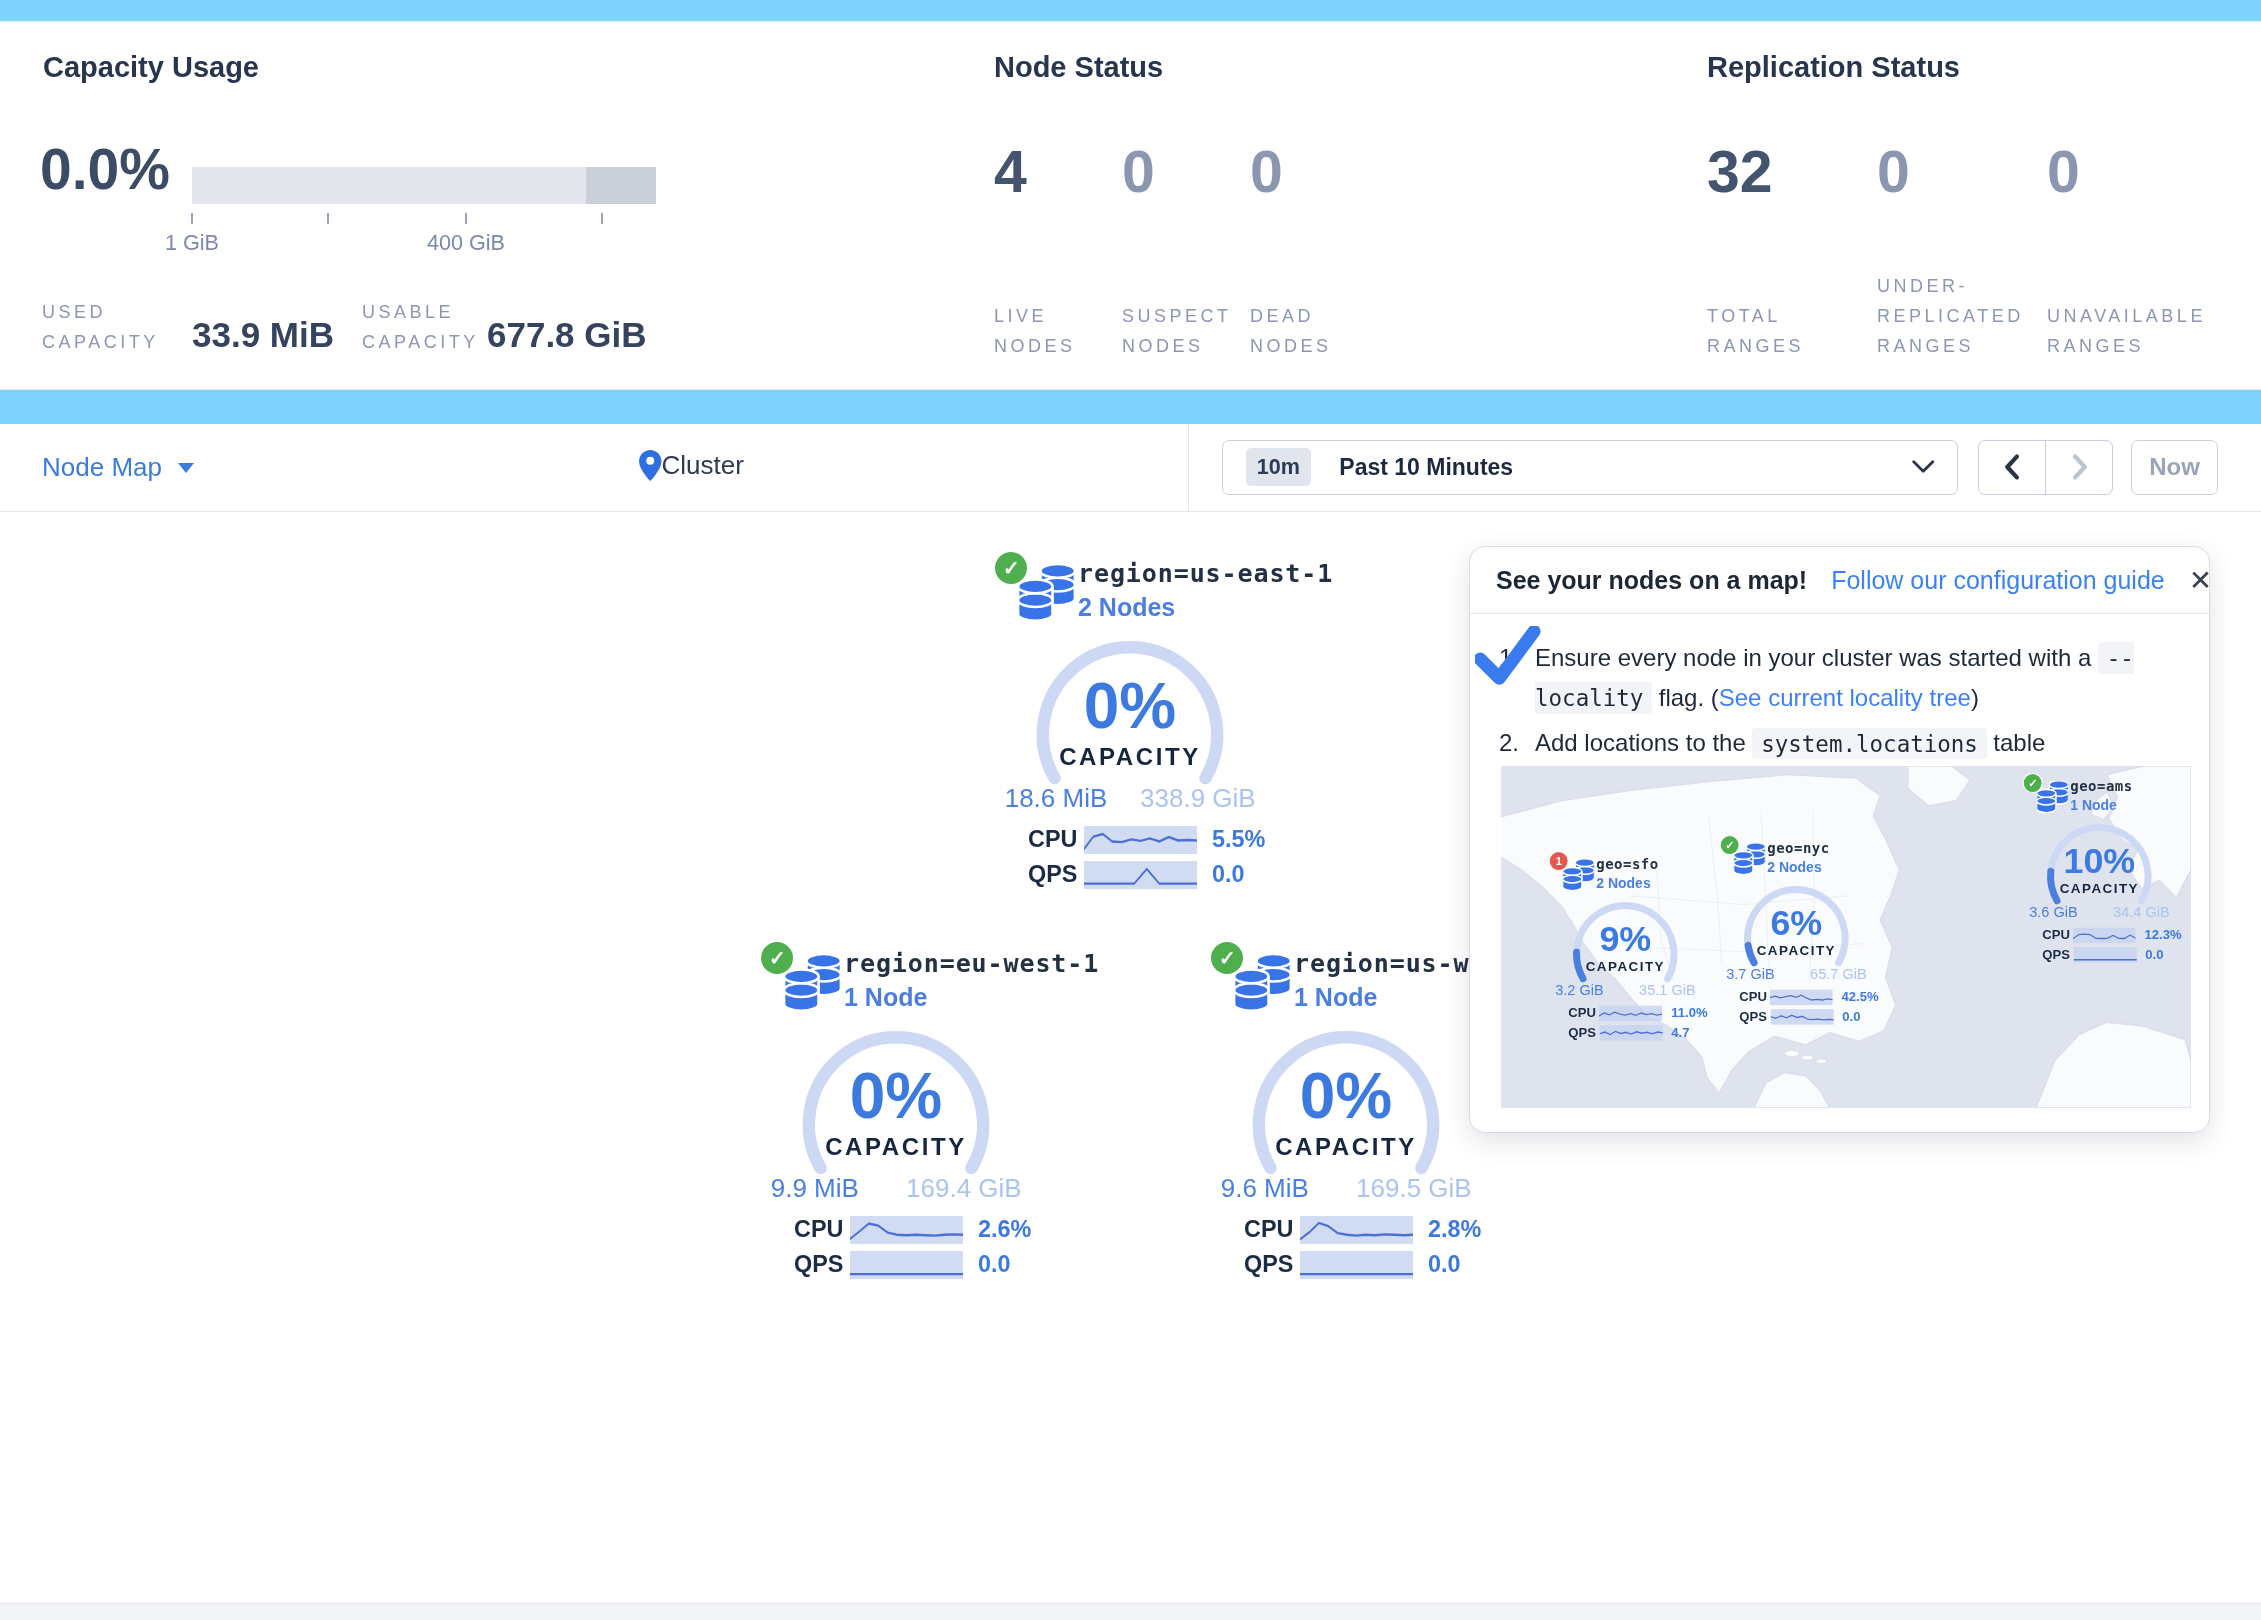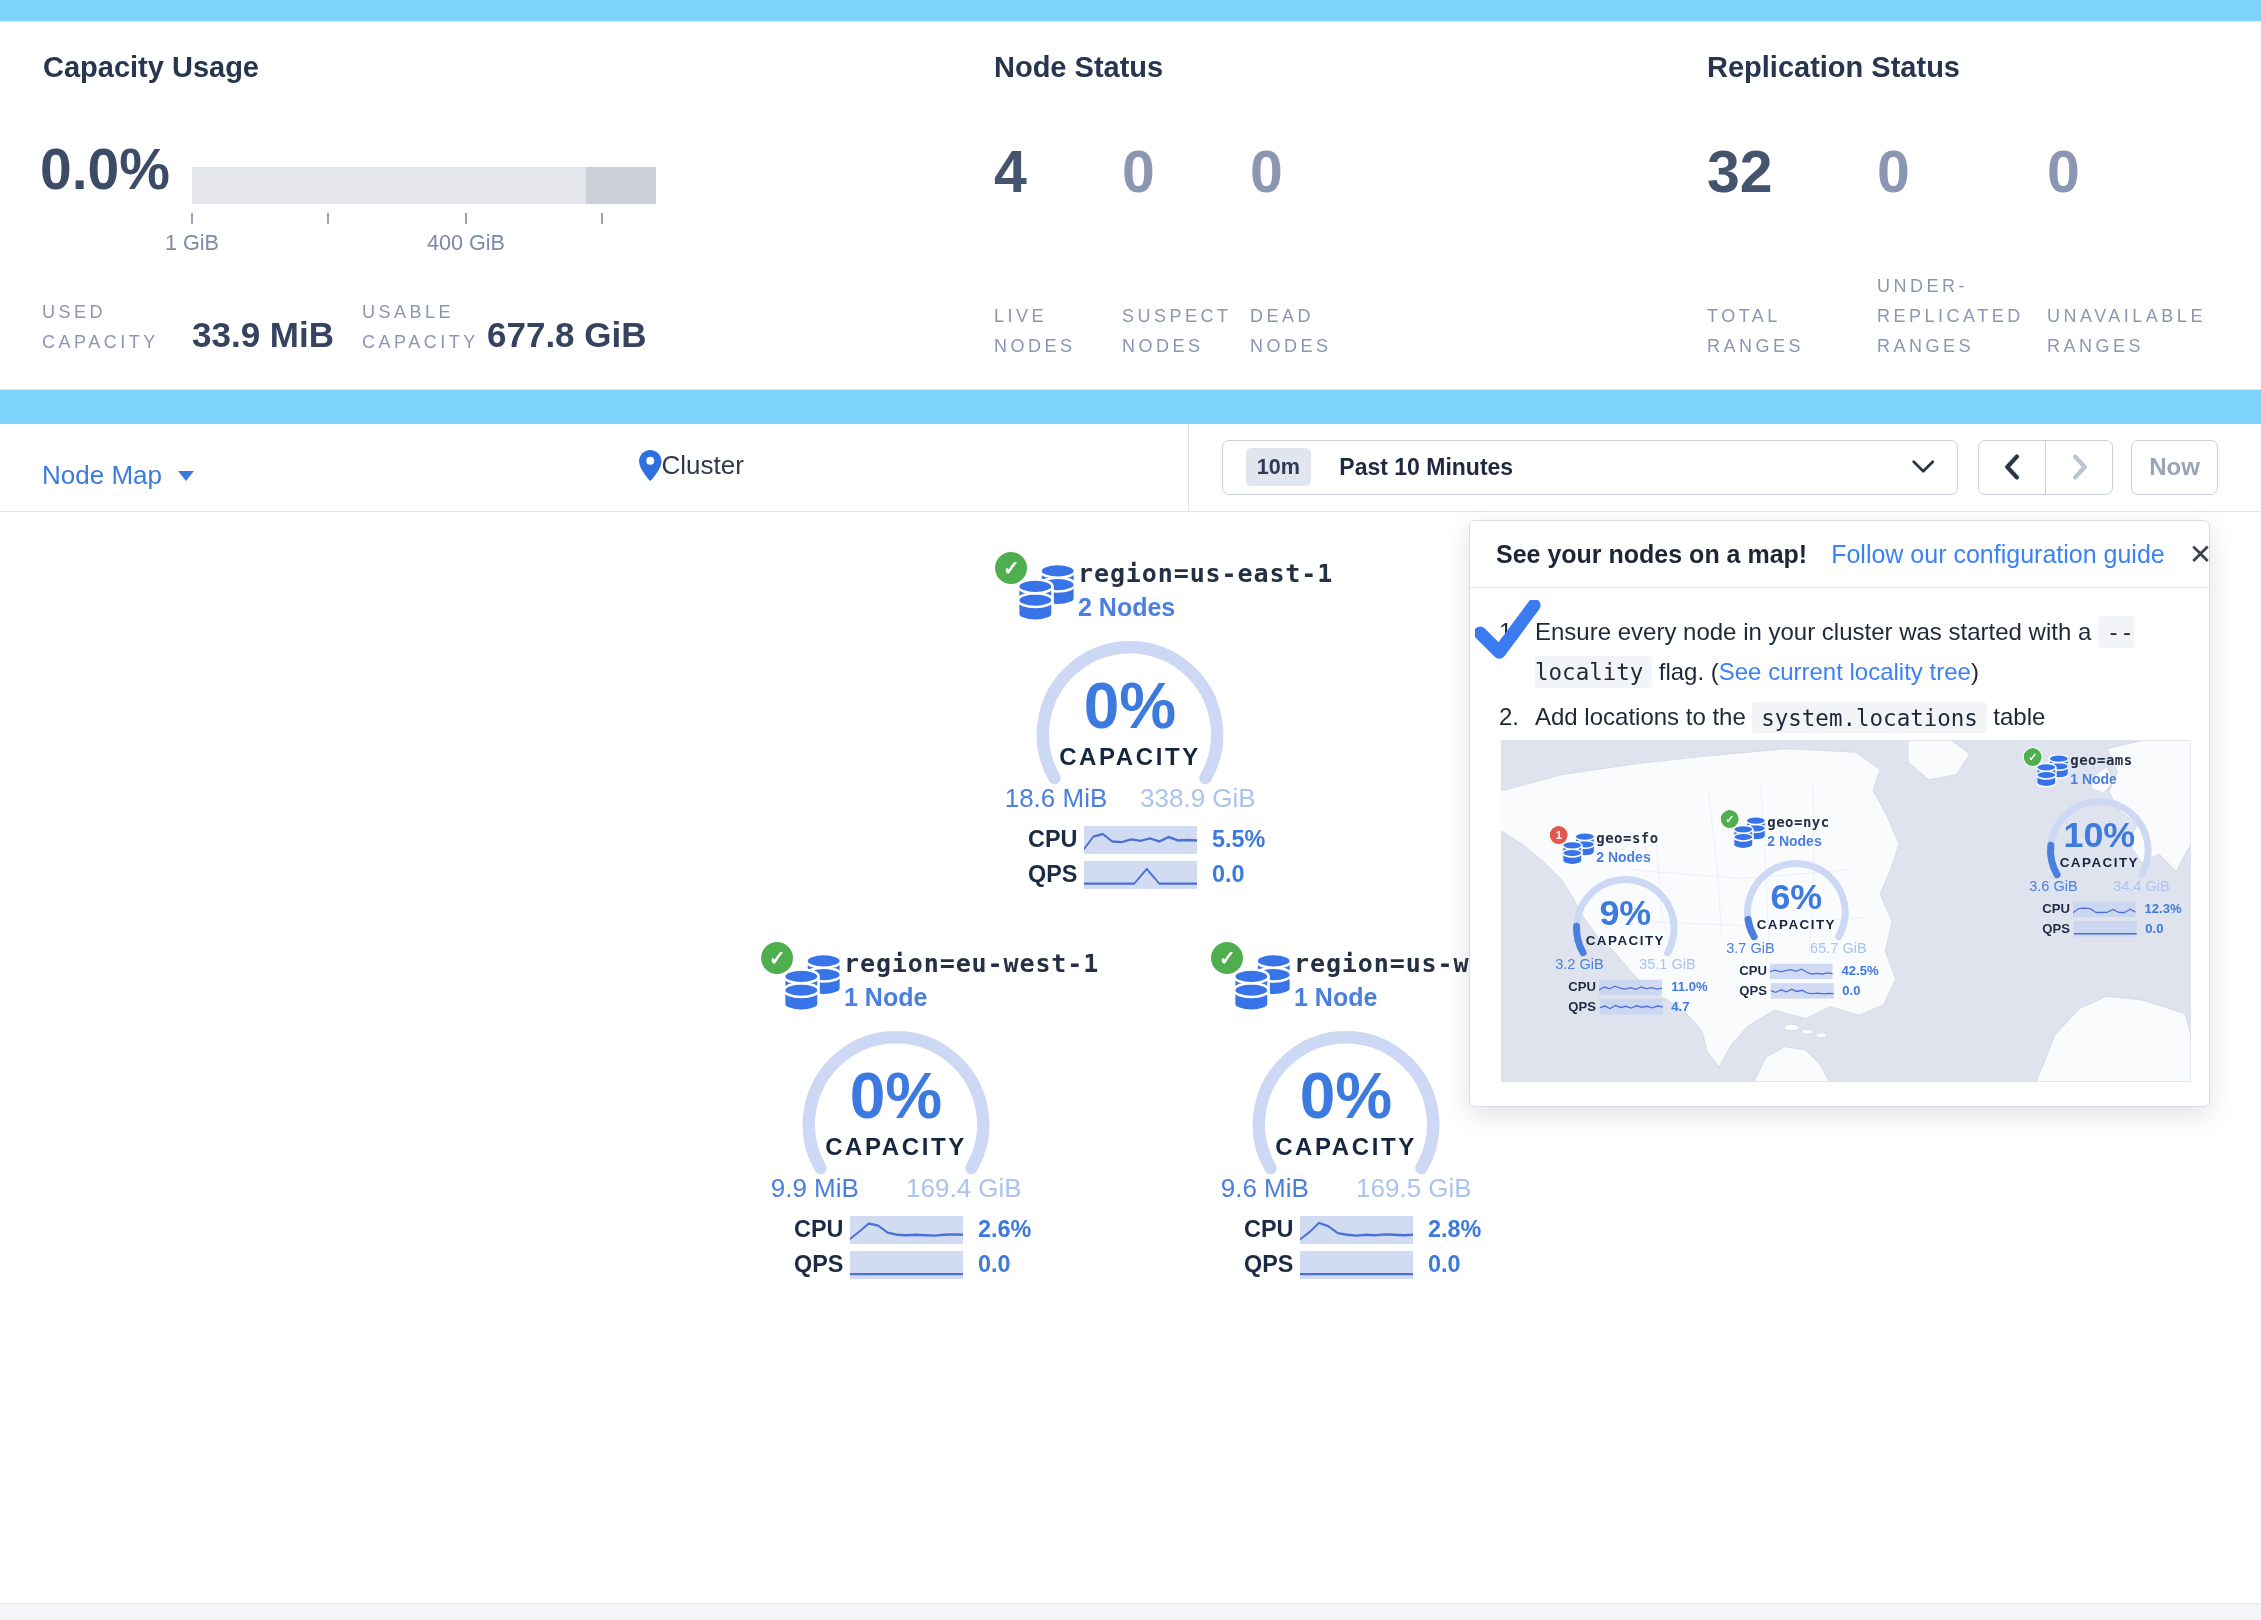--- a/index.html
+++ b/index.html
@@ -15,21 +15,21 @@
   .tick-label{position:absolute;top:208px;font-size:21.6px;color:#7d89a8;transform:translateX(-50%);white-space:nowrap;}
   .cap-stat-label{position:absolute;font-size:18px;letter-spacing:3.5px;color:#8b96b2;line-height:30px;}
   .cap-stat-value{position:absolute;font-size:35px;font-weight:bold;color:#36435e;}
   .stat{position:absolute;top:121px;height:218px;display:flex;flex-direction:column;justify-content:space-between;}
   .stat-num{font-size:59px;font-weight:bold;color:#44536e;line-height:1;}
   .stat-num.muted{color:#8b96b2;}
   .stat-label{font-size:18px;letter-spacing:3.5px;color:#8b96b2;line-height:30px;}
 
   
   .toolbar{position:absolute;left:0;top:424px;width:2261px;height:87px;background:#fff;border-bottom:0.9px solid #e2e6ee;}
-  .nodemap-select{position:absolute;left:42px;top:36px;font-size:26px;color:#3b7bdd;display:flex;align-items:center;gap:15.6px;cursor:pointer;}
+  .nodemap-select{position:absolute;left:42px;top:28px;font-size:26px;color:#3b7bdd;display:flex;align-items:center;gap:15.6px;cursor:pointer;}
   .caret{width:0;height:0;border-left:8.7px solid transparent;border-right:8.7px solid transparent;border-top:10.4px solid #3b7bdd;}
   .breadcrumb{position:absolute;left:639px;top:26px;display:flex;align-items:center;font-size:26px;color:#2f3a50;font-weight:500;}
   .tb-divider{position:absolute;left:1188px;top:0;width:0.9px;height:87px;background:#e2e6ee;}
   .time-select{position:absolute;left:1222px;top:15.6px;width:736px;height:55px;border:0.9px solid #c9cfdd;border-radius:7px;display:flex;align-items:center;padding:0 22.5px;box-sizing:border-box;gap:28px;background:#fff;cursor:pointer;}
   .badge-10m{background:#e1e5ee;border-radius:5.2px;padding:6px 11.3px;font-size:21.6px;font-weight:bold;color:#2e3b55;}
   .time-label{font-size:23px;font-weight:700;color:#1e2940;flex:1;}
   .arrow-group{position:absolute;left:1978px;top:15.6px;width:135px;height:55px;border:0.9px solid #c9cfdd;border-radius:7px;display:flex;background:#fff;box-sizing:border-box;}
   .arrow-btn{flex:1;display:flex;align-items:center;justify-content:center;cursor:pointer;}
   .arrow-btn.prev{border-right:0.9px solid #c9cfdd;}
   .now-btn{position:absolute;left:2131px;top:15.6px;width:87px;height:55px;border:0.9px solid #c9cfdd;border-radius:7px;font-size:24px;font-weight:bold;color:#9aa3b8;display:flex;align-items:center;justify-content:center;background:#fff;box-sizing:border-box;}
@@ -58,21 +58,21 @@
   .cap-values .used{color:#4a7fe0;}
   .cap-values .total{color:#abc4ef;}
   .metric-row{display:flex;align-items:center;margin:7px 0 0 45px;}
   .m-label{width:52px;font-size:23.4px;font-weight:bold;color:#1c2b45;}
   svg.spark{width:113px;height:28px;margin-left:3.5px;}
   .spark-bg{fill:#c6d3f0;opacity:.8;}
   .spark-line{fill:none;stroke:#4c6fd6;stroke-width:2.5;}
   .m-value{margin-left:15.6px;font-size:23.4px;font-weight:bold;color:#3d7ae0;}
 
   
-  .popup{position:absolute;left:1469px;top:520px;width:741px;height:587px;background:#fff;border:0.9px solid #d8dce6;border-radius:6px;box-shadow:0 8.7px 26px rgba(50,60,80,.14);z-index:5;box-sizing:border-box;}
+  .popup{position:absolute;left:1469px;top:546px;width:741px;height:587px;background:#fff;border:0.9px solid #d8dce6;border-radius:16px;box-shadow:0 8.7px 26px rgba(50,60,80,.14);z-index:5;box-sizing:border-box;}
   .popup-head{height:66px;border-bottom:0.9px solid #e4e7ee;display:flex;align-items:center;padding:0 26px;gap:24px;}
   .popup-title{font-size:25px;font-weight:bold;color:#1c2636;white-space:nowrap;}
   .popup-link{font-size:25px;color:#3b82f6;flex:1;cursor:pointer;white-space:nowrap;}
   .popup-close{font-size:28px;color:#3a4150;cursor:pointer;}
   .popup-body{position:relative;padding:24px 24px 0 29px;}
   .step{font-size:24px;color:#1d2838;line-height:40px;display:flex;margin-bottom:5.2px;}
   .step-num{width:36px;flex:none;}
   .step-text{flex:1;}
   code{font-family:"DejaVu Sans Mono",monospace;font-size:22.5px;background:#f3f4f7;border-radius:3.5px;padding:2.6px 8.7px;}
   .step-link{color:#3b82f6;cursor:pointer;}

